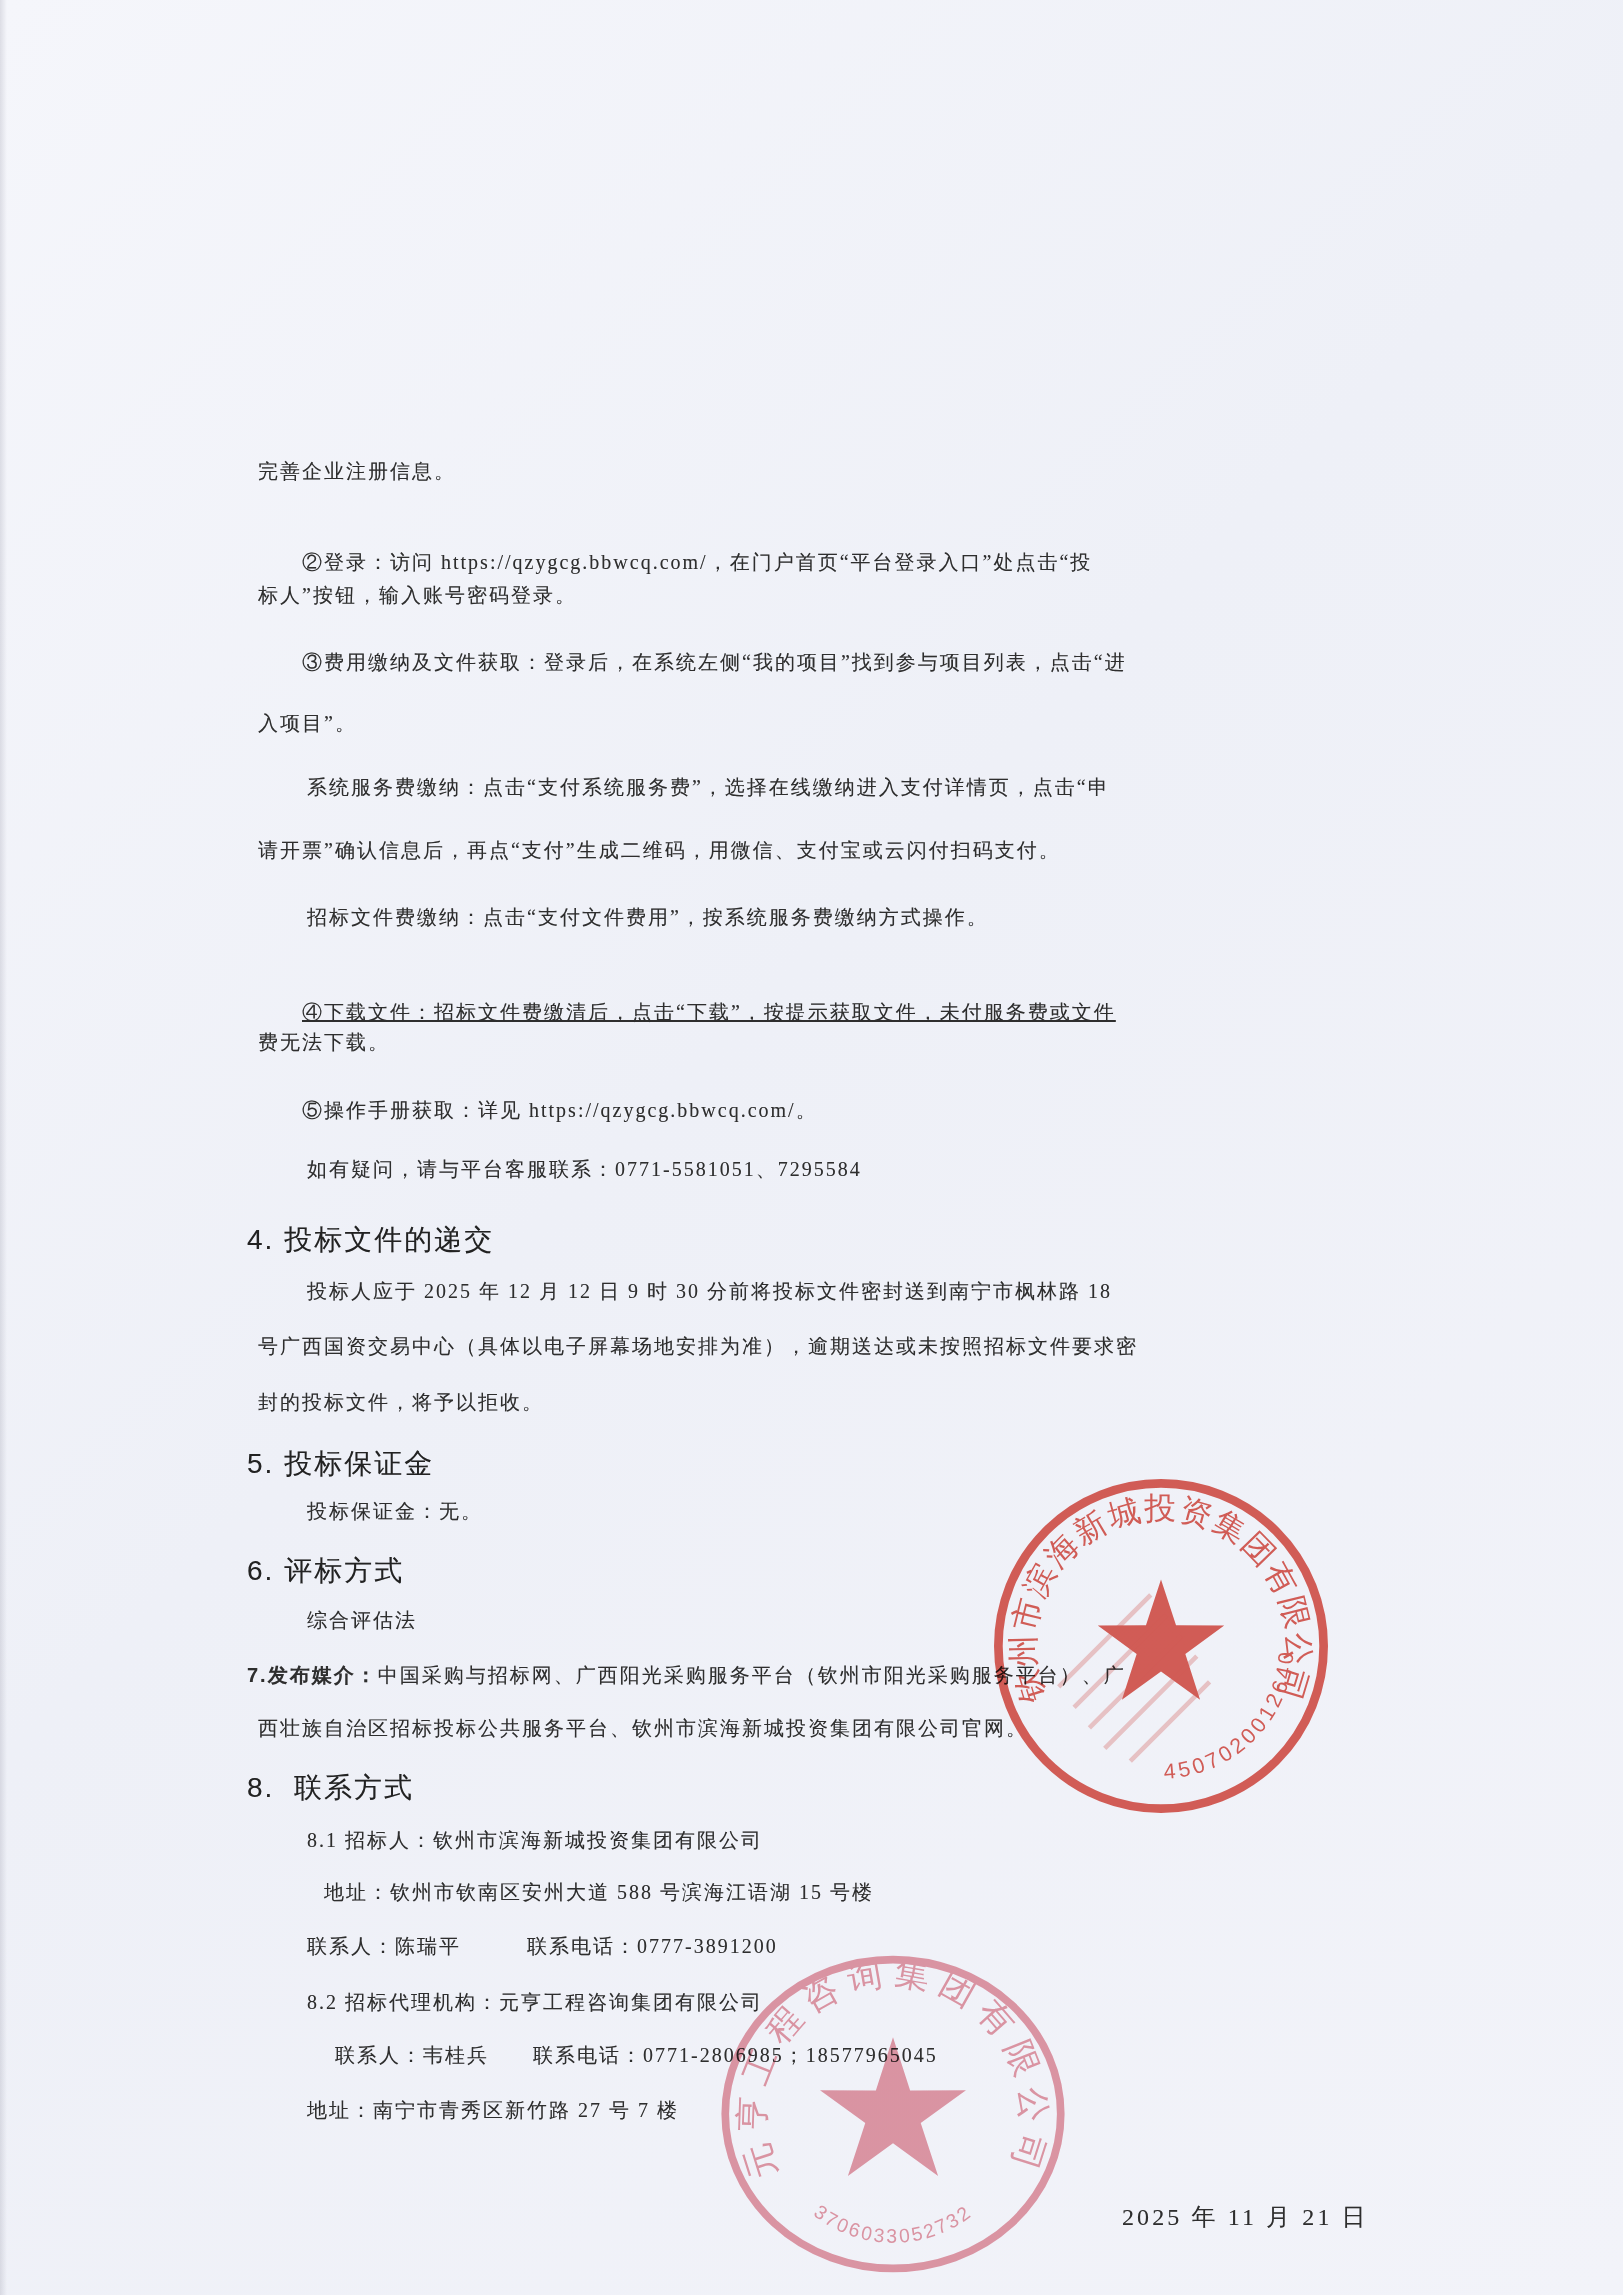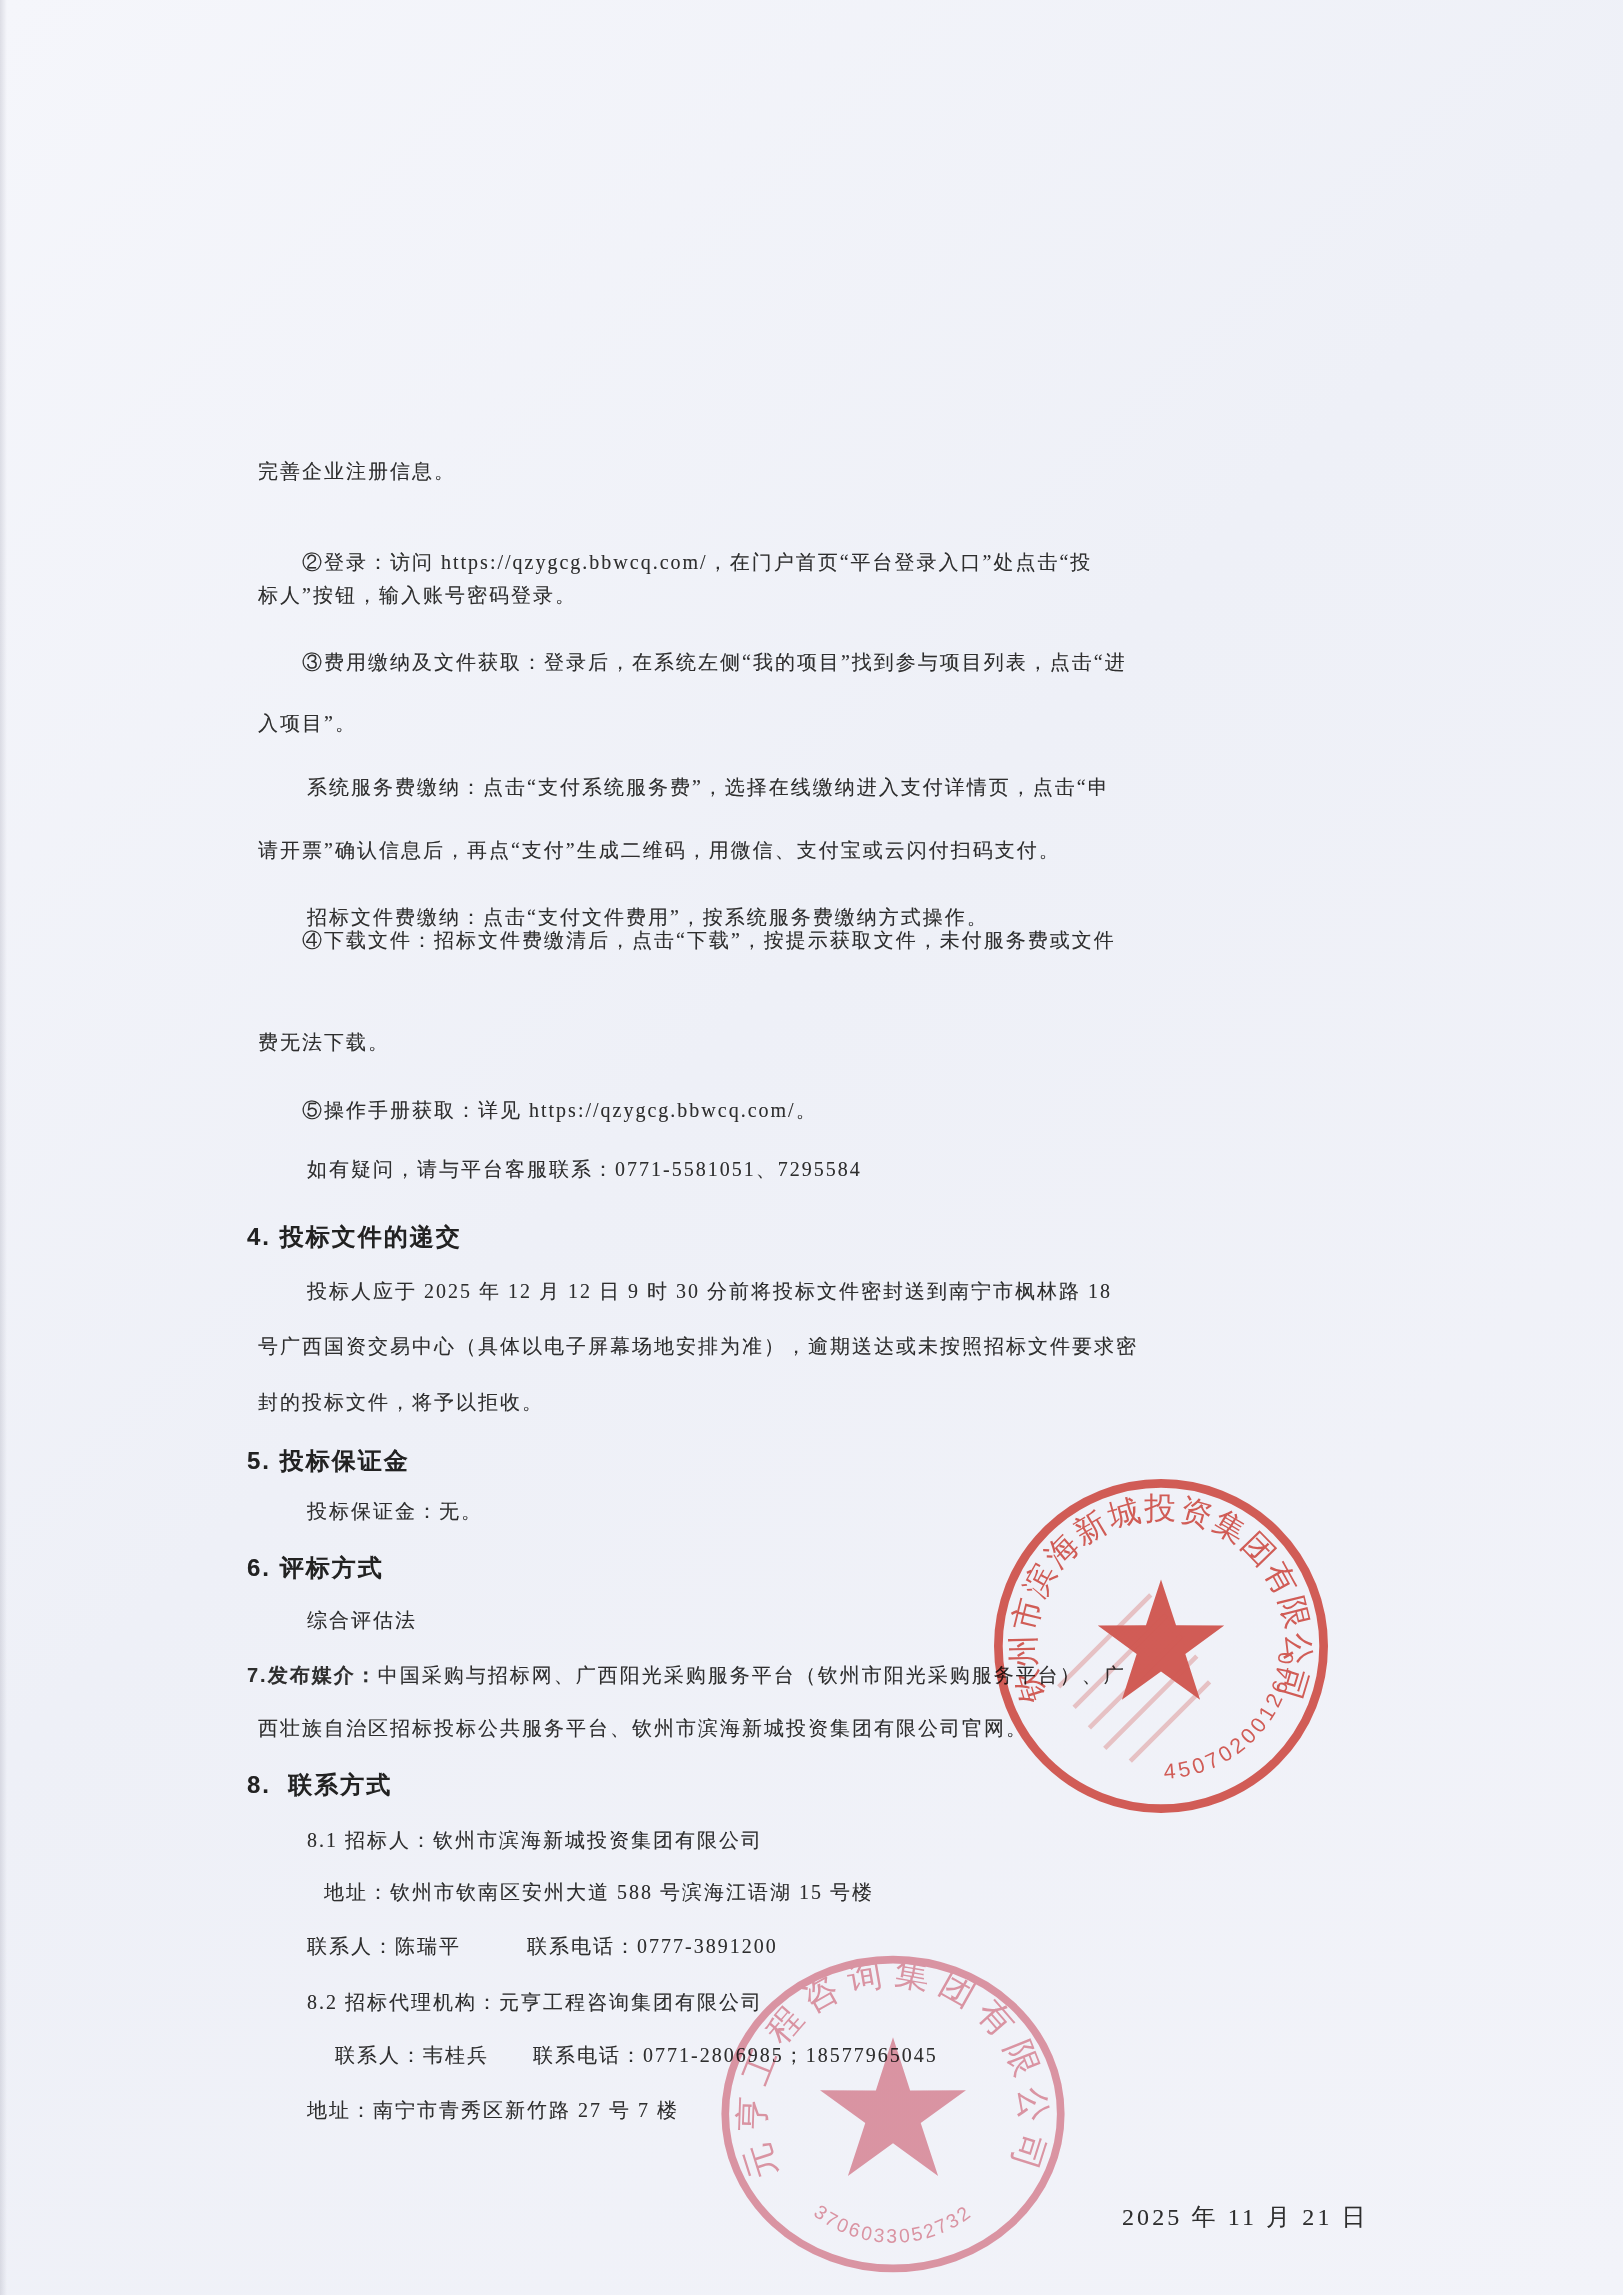--- a/index.html
+++ b/index.html
@@ -22,23 +22,23 @@
     letter-spacing:2px;
     color:#2e2e2e;
     white-space:pre;
     text-shadow:0 0 0.5px rgba(70,70,70,0.35);
   }
   .line .pre-bold{
     font-weight:700;
     font-family:"Liberation Sans","DejaVu Sans",sans-serif;
   }
   .line.head{
-    font-weight:700;
+    font-weight:400;
     font-family:"Liberation Sans","DejaVu Sans",sans-serif;
-    font-size:24px;
+    font-size:28px;
     color:#222;
   }
   #date-line{
     position:absolute;
     left:1122px;top:2201px;
     font-size:24px;letter-spacing:3.1px;color:#2e2e2e;white-space:pre;
     text-shadow:0 0 0.5px rgba(70,70,70,0.35);
   }
   .seal{
     position:absolute;
@@ -58,21 +58,21 @@
 
   <div id="text-layer">
       <div class="line" style="left: 258px; top: 459px;">完善企业注册信息。</div>
       <div class="line" style="left: 302px; top: 550px;">②登录：访问 https://qzygcg.bbwcq.com/，在门户首页“平台登录入口”处点击“投</div>
       <div class="line" style="left: 258px; top: 583px;">标人”按钮，输入账号密码登录。</div>
       <div class="line" style="left: 302px; top: 650px;">③费用缴纳及文件获取：登录后，在系统左侧“我的项目”找到参与项目列表，点击“进</div>
       <div class="line" style="left: 258px; top: 711px;">入项目”。</div>
       <div class="line" style="left: 307px; top: 775px;">系统服务费缴纳：点击“支付系统服务费”，选择在线缴纳进入支付详情页，点击“申</div>
       <div class="line" style="left: 258px; top: 838px;">请开票”确认信息后，再点“支付”生成二维码，用微信、支付宝或云闪付扫码支付。</div>
       <div class="line" style="left: 307px; top: 905px;">招标文件费缴纳：点击“支付文件费用”，按系统服务费缴纳方式操作。</div>
-      <div class="line" style="left: 302px; top: 928px;">④下载文件：招标文件费缴清后，点击“下载”，按提示获取文件，未付服务费或文件</div>
+      <div class="line" style="left: 302px; top: 1000px; text-decoration: underline;">④下载文件：招标文件费缴清后，点击“下载”，按提示获取文件，未付服务费或文件</div>
       <div class="line" style="left: 258px; top: 1030px; text-align: right;">费无法下载。</div>
       <div class="line" style="left: 302px; top: 1098px;">⑤操作手册获取：详见 https://qzygcg.bbwcq.com/。</div>
       <div class="line" style="left: 307px; top: 1157px;">如有疑问，请与平台客服联系：0771-5581051、7295584</div>
       <div class="line head" style="left: 247px; top: 1222px;">4. 投标文件的递交</div>
       <div class="line" style="left: 307px; top: 1279px;">投标人应于 2025 年 12 月 12 日 9 时 30 分前将投标文件密封送到南宁市枫林路 18</div>
       <div class="line" style="left: 258px; top: 1334px;">号广西国资交易中心（具体以电子屏幕场地安排为准），逾期送达或未按照招标文件要求密</div>
       <div class="line" style="left: 258px; top: 1390px;">封的投标文件，将予以拒收。</div>
       <div class="line head" style="left: 247px; top: 1446px;">5. 投标保证金</div>
       <div class="line" style="left: 307px; top: 1499px;">投标保证金：无。</div>
       <div class="line head" style="left: 247px; top: 1553px;">6. 评标方式</div>

